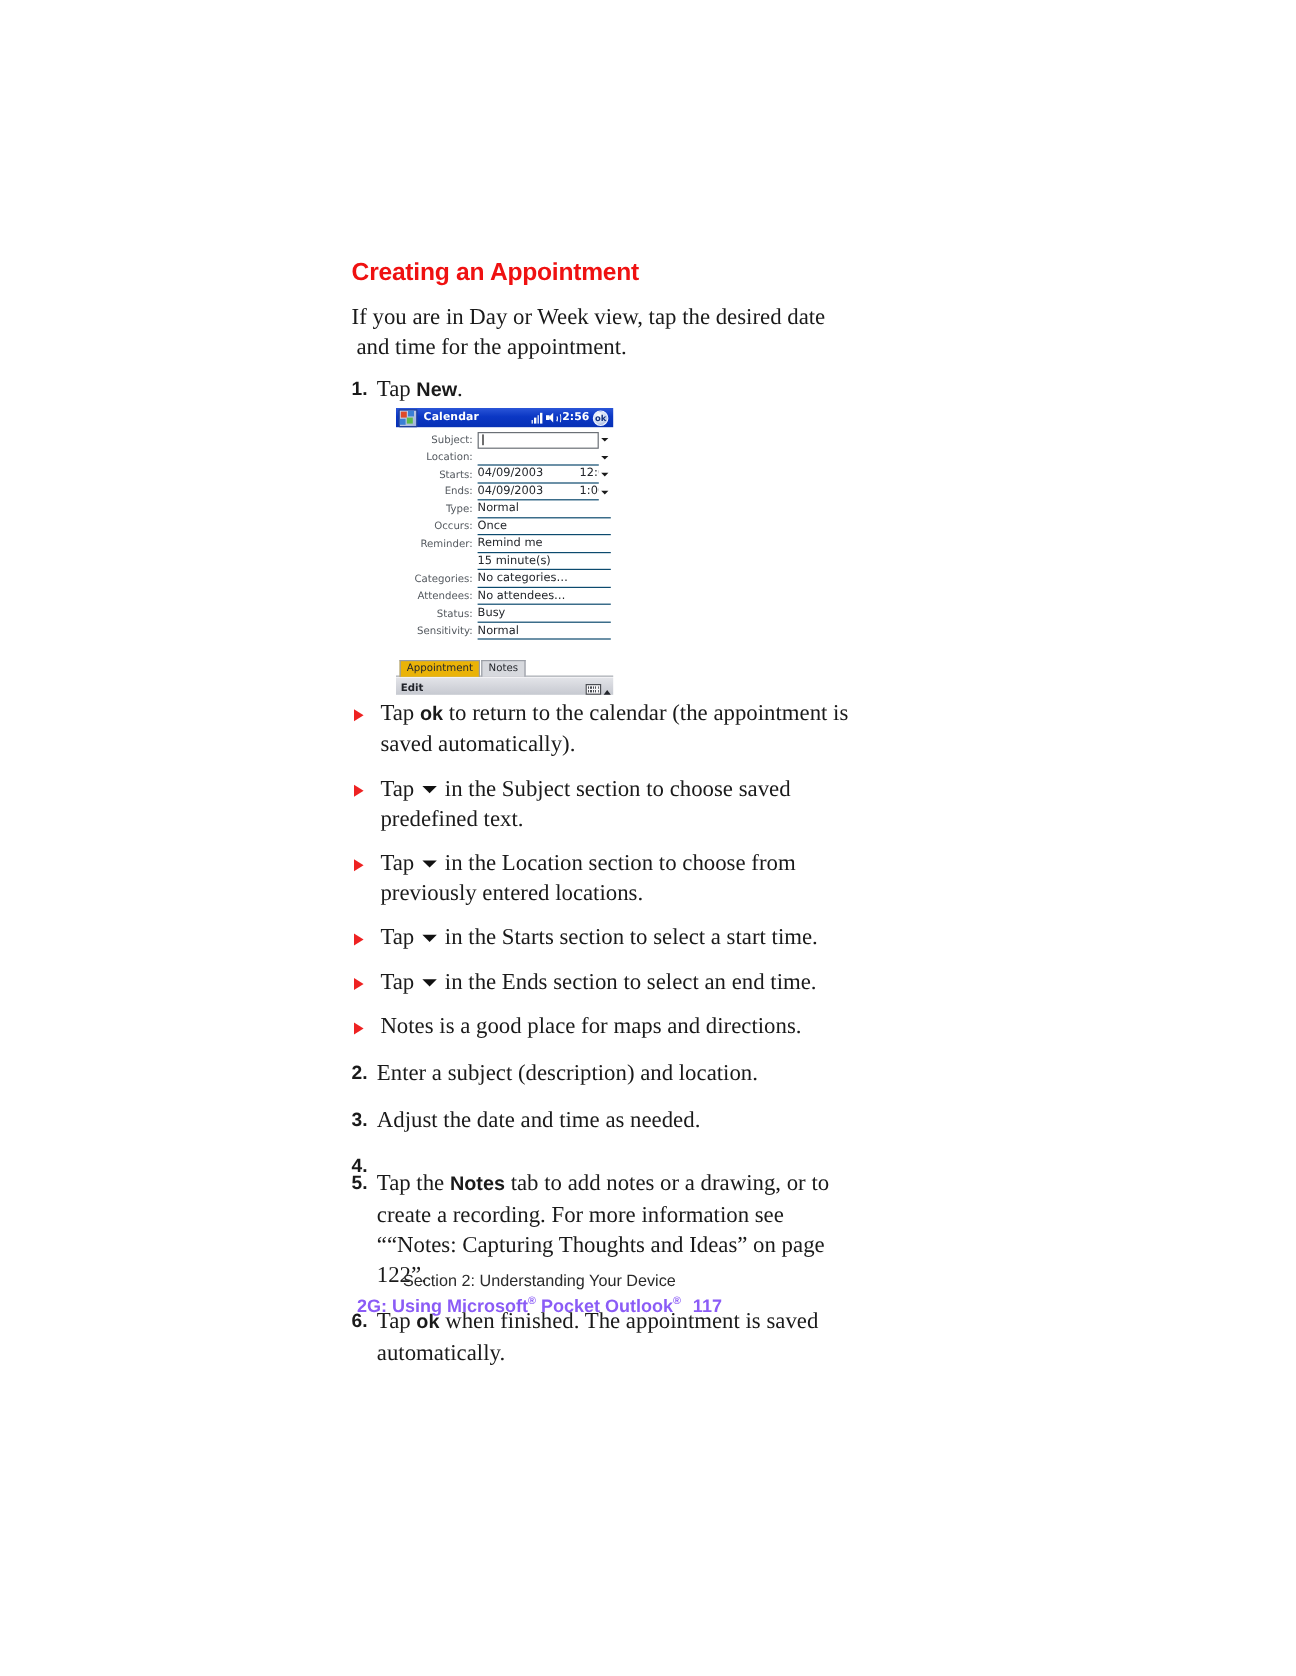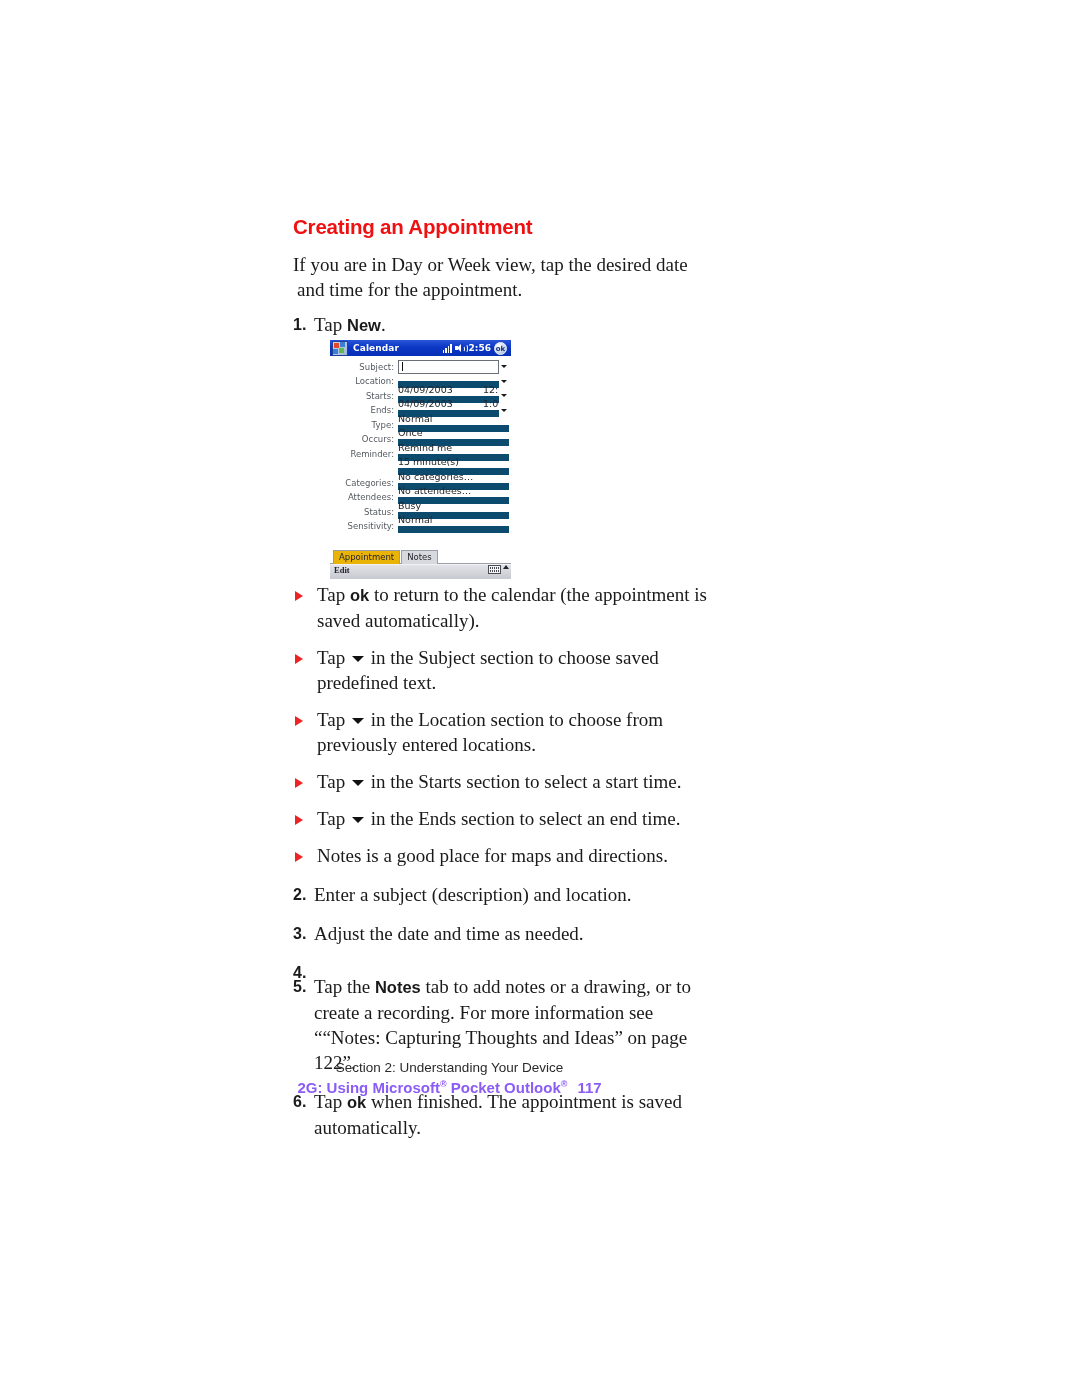--- a/index.html
+++ b/index.html
@@ -230,27 +230,27 @@
     text-align: right;
     font-size: 8.5px;
     color: #555a60;
     padding-right: 4px;
     line-height: 13px;
     flex: 0 0 auto;
     white-space: nowrap;
   }
   .fval {
     flex: 1 1 auto;
-    border-bottom: 7px solid #0c4a6e;
+    border-bottom: 1px solid #0c4a6e;
     font-size: 9.5px;
     color: #23262b;
     line-height: 13px;
     height: 13.5px;
     display: flex;
-    align-items: flex-end;
+    align-items: center;
     position: relative;
     white-space: nowrap;
     overflow: hidden;
   }
   .fval .v2 {
     position: absolute;
     left: 85px;
   }
   .caret-box {
     border: 1px solid #6b7076;
@@ -310,24 +310,23 @@
     background: #eab308;
     top: 1px;
     z-index: 2;
   }
 
   .pda-cmdbar {
     height: 15px;
     background: linear-gradient(180deg,#e2e3e8 0%, #c6c9d0 100%);
     border-top: 1px solid #f2f2f5;
     display: flex;
-    align-items: flex-start;
+    align-items: flex-end;
     padding: 0 2px;
     box-sizing: border-box;
-    font-family: Liberation Serif, serif;
   }
   .cmd-edit {
     font-size: 8.5px;
     font-weight: bold;
     color: #20232a;
     flex: 1 1 auto;
     padding-left: 2px;
   }
   .kbd-ico {
     width: 13px; height: 9px;

